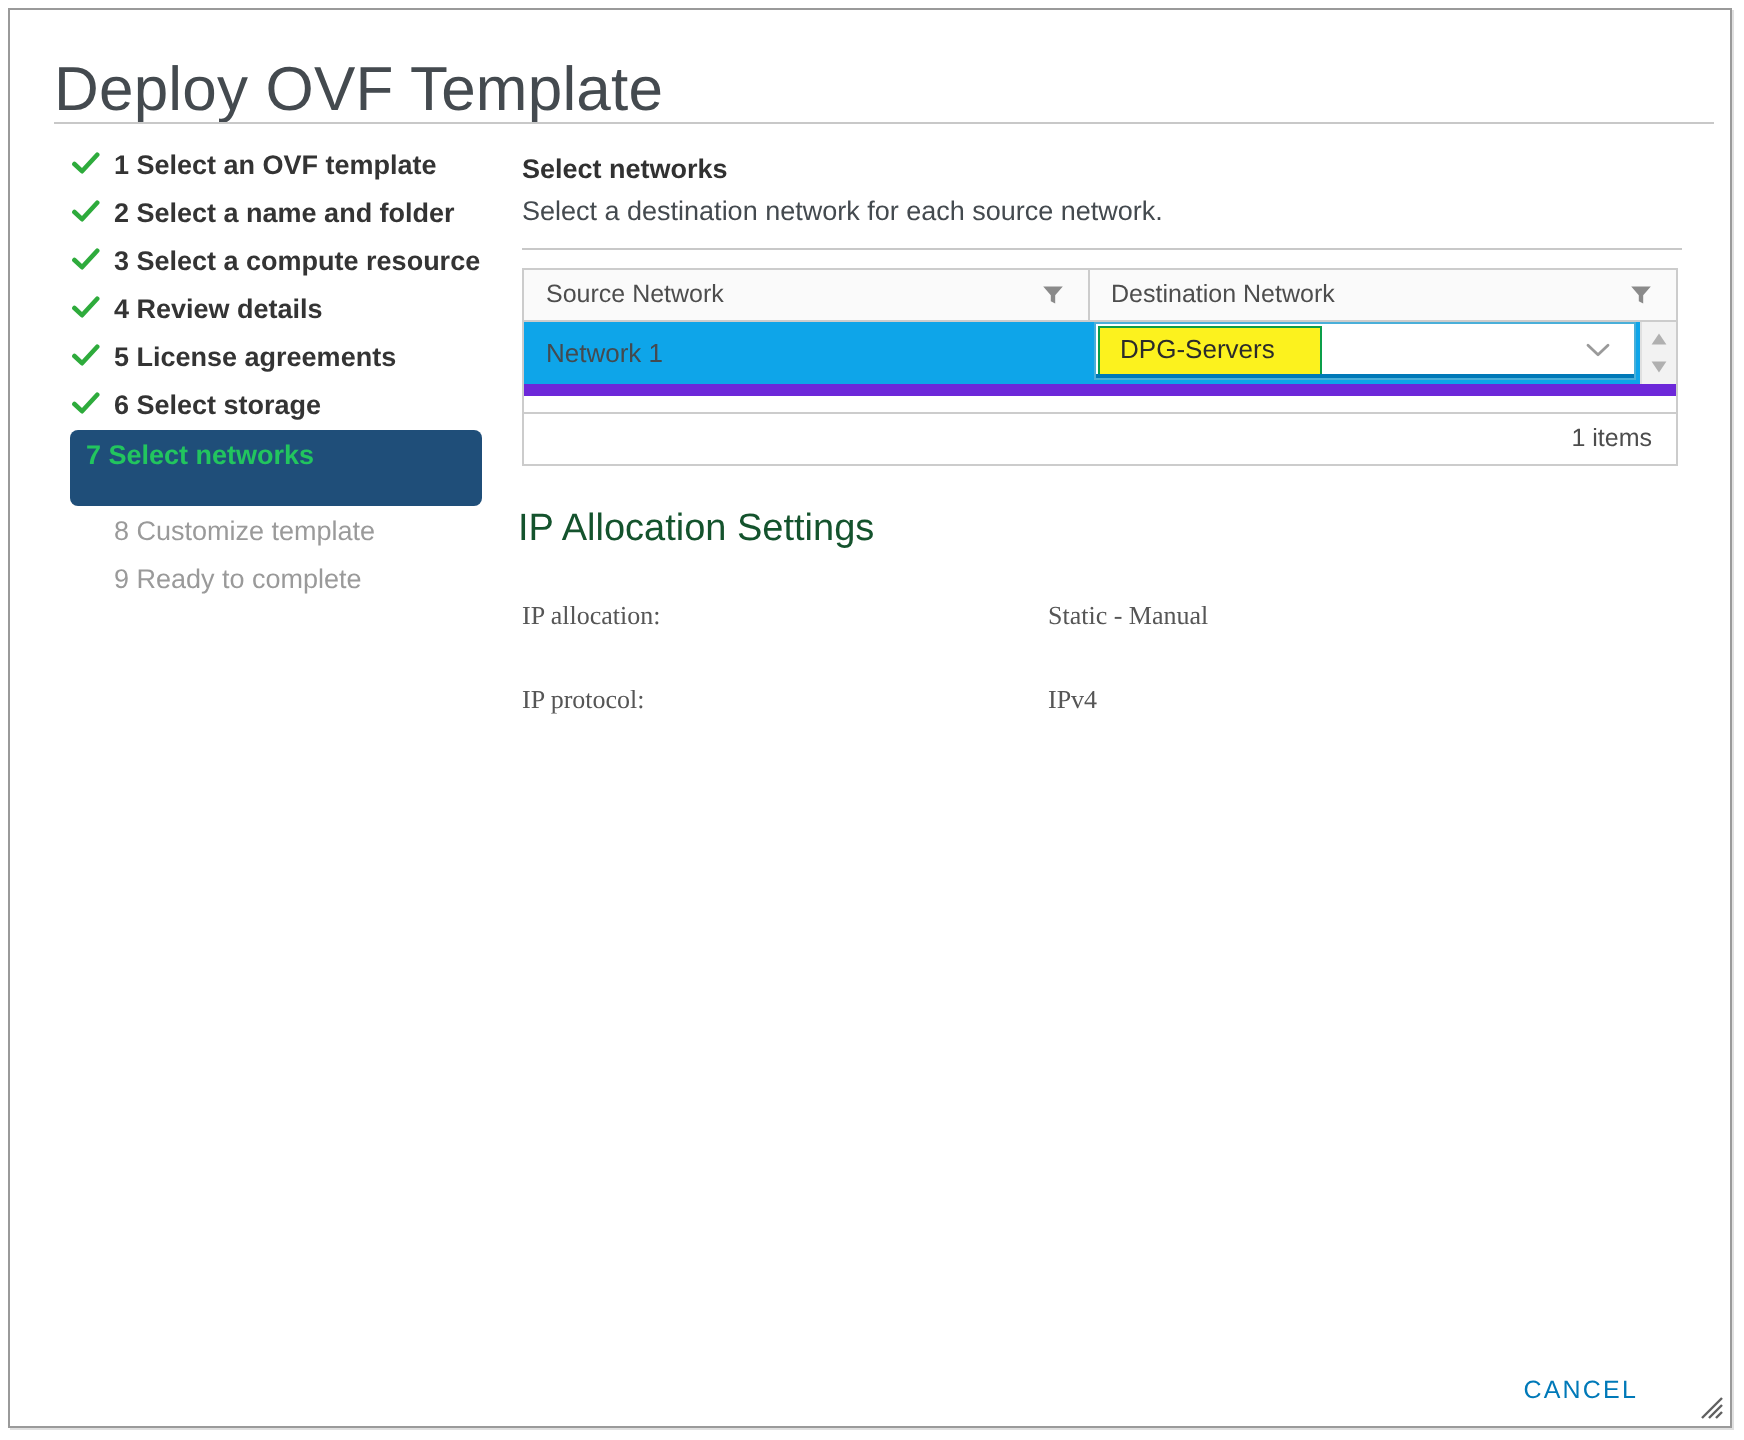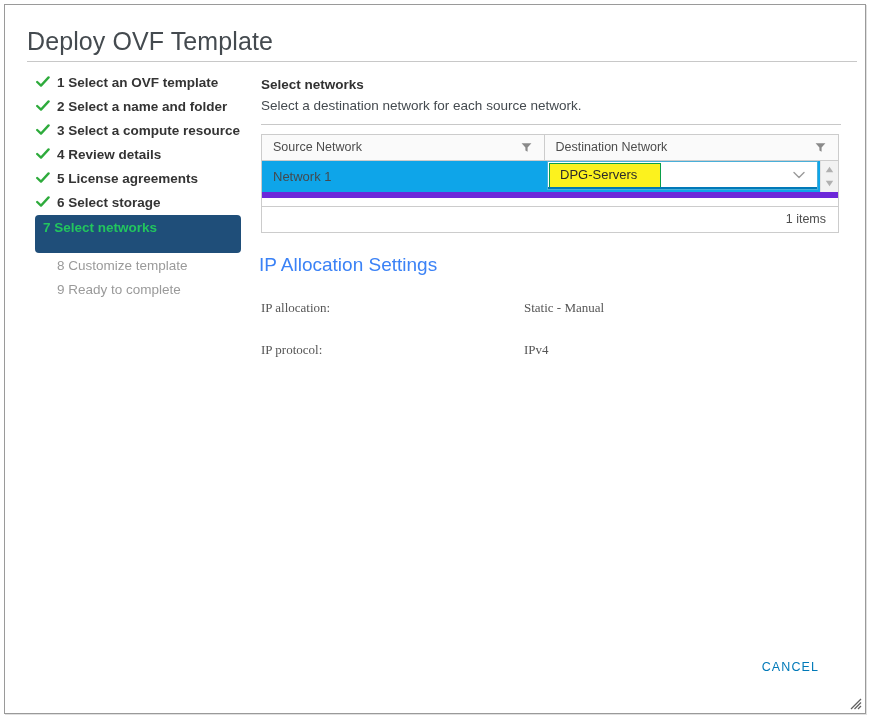--- a/index.html
+++ b/index.html
@@ -25,21 +25,21 @@
     border: 1px solid #9a9a9a;
     box-sizing: border-box;
     box-shadow: 1px 1px 0 rgba(0,0,0,0.12);
   }
 
   
   #wizard-title {
     position: absolute;
     left: 22px;
     top: 22px;
-    font-size: 25px;
+    font-size: 31px;
     font-weight: 300;
     color: #444a4f;
     letter-spacing: 0.1px;
     white-space: nowrap;
   }
   #title-rule {
     position: absolute;
     left: 22px;
     top: 56px;
     width: 830px;
@@ -264,21 +264,21 @@
   
   #ip-section {
     position: absolute;
     left: 254px;
     top: 249px;
     width: 580px;
   }
   #ip-section-title {
     font-size: 19px;
     font-weight: 300;
-    color: #3b82f6;
+    color: #14532d;
     margin: 0;
   }
   .ip-row {
     position: relative;
     margin-top: 24px;
     height: 18px;
     font-family: Liberation Serif, serif;
   }
   .ip-label {
     position: absolute;
@@ -292,21 +292,21 @@
     left: 265px;
     top: 0;
     font-size: 13px;
     color: #565656;
   }
 
   
   #wizard-footer {
     position: absolute;
     right: 16px;
-    bottom: 28px;
+    bottom: 0;
     display: flex;
     align-items: center;
   }
   .btn {
     font-family: "Liberation Sans", sans-serif;
     font-size: 12.5px;
     letter-spacing: 1.1px;
     text-transform: uppercase;
     cursor: pointer;
     box-sizing: border-box;

